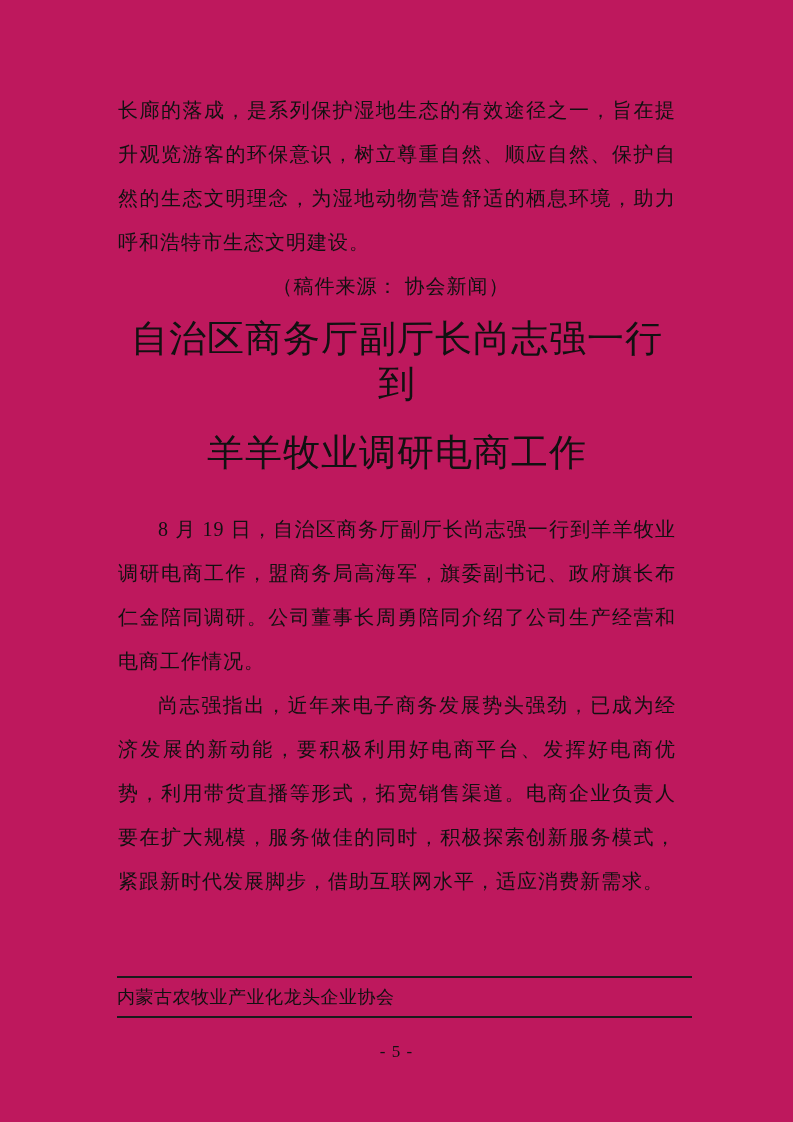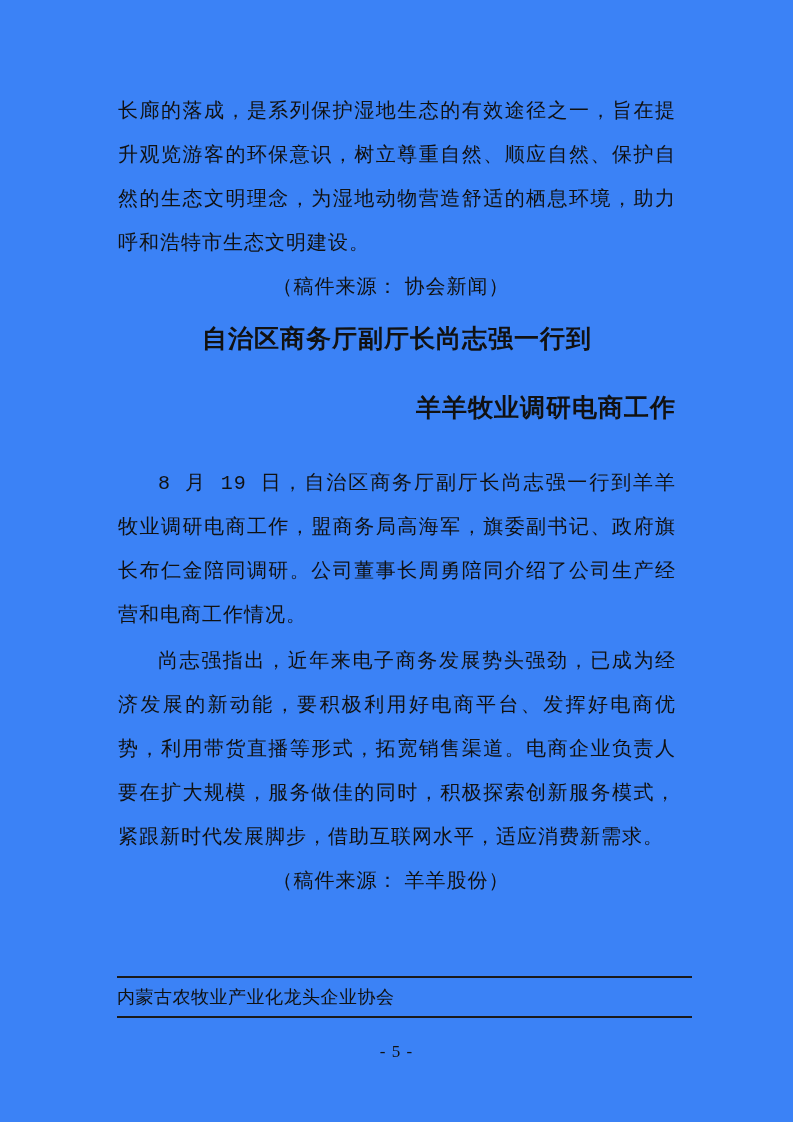--- a/index.html
+++ b/index.html
@@ -1,21 +1,21 @@
 <!DOCTYPE html>
 <html><head>
 <meta charset="utf-8">
 <style>
   * { margin: 0; padding: 0; box-sizing: border-box; }
   html, body { background: #ffffff; }
   .page {
     position: relative;
     width: 793px;
     height: 1122px;
-    background: #3b82f6;
+    background: #be185d;
     font-family: "Liberation Serif", "DejaVu Serif", serif;
     color: #111111;
     overflow: hidden;
   }
   .content {
     position: absolute;
     left: 118px;
     top: 88px;
     width: 558px;
   }
@@ -27,29 +27,29 @@
   }
   .indent { text-indent: 2em; }
   .source-note {
     font-size: 20px;
     line-height: 44px;
     letter-spacing: 1px;
     text-align: center;
     padding-right: 12px;
   }
   .article-title {
-    font-weight: bold;
-    font-size: 25px;
+    font-weight: normal;
+    font-size: 37px;
     line-height: 45px;
     text-align: center;
     letter-spacing: 1px;
   }
   .title-line-1 { margin-top: 8px; }
-  .title-line-2 { margin-top: 24px; text-align: right; }
-  .article-par-first { margin-top: 32px; font-family: Liberation Mono, monospace; }
+  .title-line-2 { margin-top: 24px; }
+  .article-par-first { margin-top: 32px; }
   .footer-bar {
     position: absolute;
     left: 117px;
     right: 101px;
     top: 976px;
     border-top: 2px solid #1a1a1a;
     border-bottom: 2px solid #1a1a1a;
     height: 42px;
     display: flex;
     align-items: center;
@@ -78,21 +78,20 @@
     <p class="source-note">（稿件来源： 协会新闻）</p>
 
     <h1 class="article-title title-line-1">自治区商务厅副厅长尚志强一行到</h1>
 
     <h1 class="article-title title-line-2">羊羊牧业调研电商工作</h1>
 
     <p class="body-par indent article-par-first">8 月 19 日，自治区商务厅副厅长尚志强一行到羊羊牧业调研电商工作，盟商务局高海军，旗委副书记、政府旗长布仁金陪同调研。公司董事长周勇陪同介绍了公司生产经营和电商工作情况。</p>
 
     <p class="body-par indent">尚志强指出，近年来电子商务发展势头强劲，已成为经济发展的新动能，要积极利用好电商平台、发挥好电商优势，利用带货直播等形式，拓宽销售渠道。电商企业负责人要在扩大规模，服务做佳的同时，积极探索创新服务模式，紧跟新时代发展脚步，借助互联网水平，适应消费新需求。</p>
 
-    <p class="source-note">（稿件来源： 羊羊股份）</p>
 
   </div>
 
   <div class="footer-bar">
     <span>内蒙古农牧业产业化龙头企业协会</span>
   </div>
 
   <div class="page-number">- 5 -</div>
 </div>
 

